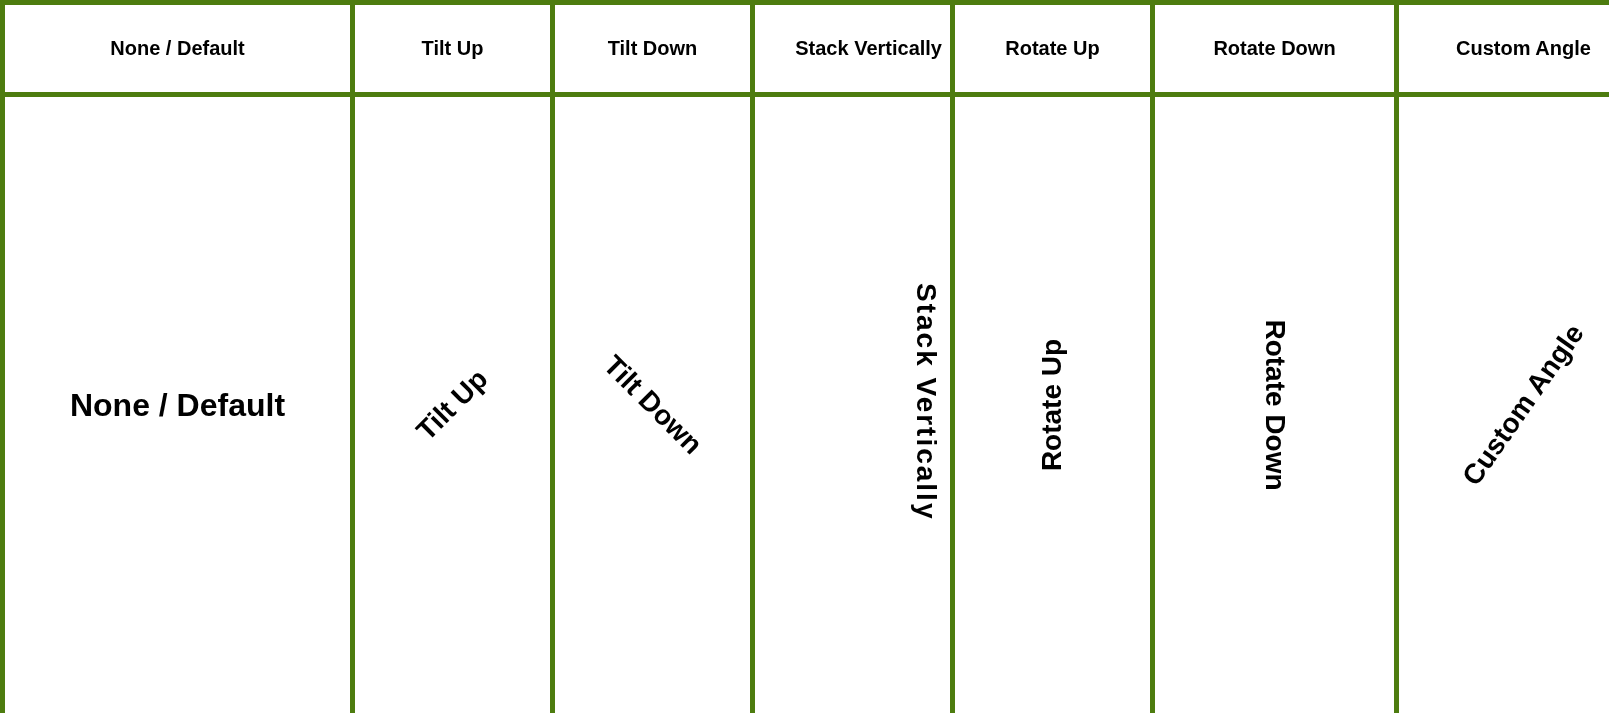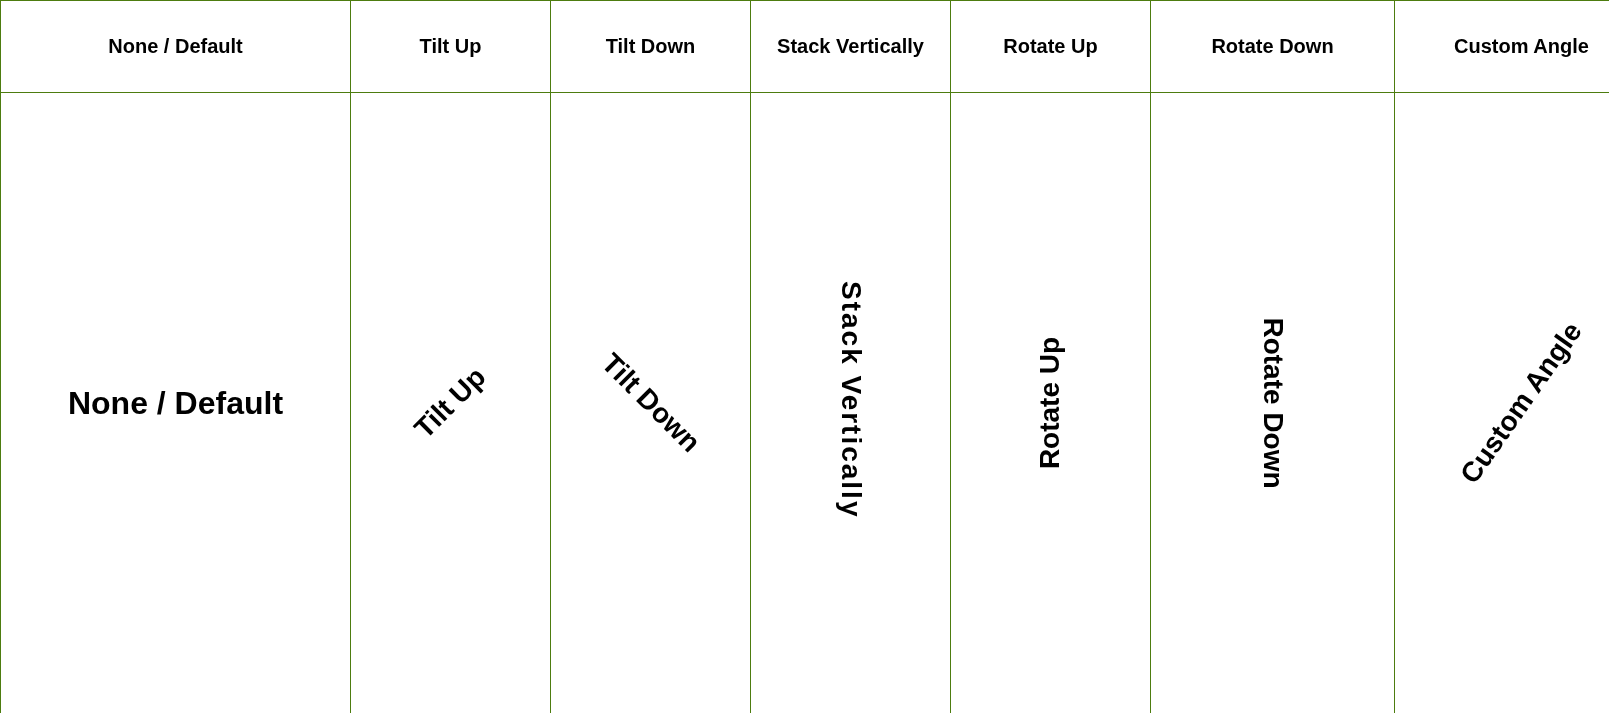--- a/index.html
+++ b/index.html
@@ -24,21 +24,21 @@
     }
 
     table {
       width: 100%;
       height: 100%;
       border-collapse: collapse;
       table-layout: fixed;
     }
 
     th, td {
-      border: 1px solid #4d7c0f;
+      border: 5px solid #4d7c0f;
       text-align: center;
       vertical-align: middle;
       padding: 8px;
     }
 
     th {
       font-size: 20px;
       font-weight: bold;
       background: #ffffff;
       height: 92px;
@@ -46,21 +46,21 @@
 
     td {
       height: 621px;
       font-size: 28px;
       font-weight: bold;
     }
 
     .col-none { width: 350px; }
     .col-tilt-up { width: 200px; }
     .col-tilt-down { width: 200px; }
-    .col-stack { width: 200px; }
+    .col-stack { width: 200px; text-align: right; }
     .col-rotate-up { width: 200px; margin-left: 40px; }
     .col-rotate-down { width: 244px; }
     .col-custom { width: 254px; }
 
     .text-none {
       font-size: 32px;
       font-weight: bold;
     }
 
     .text-tilt-up {

